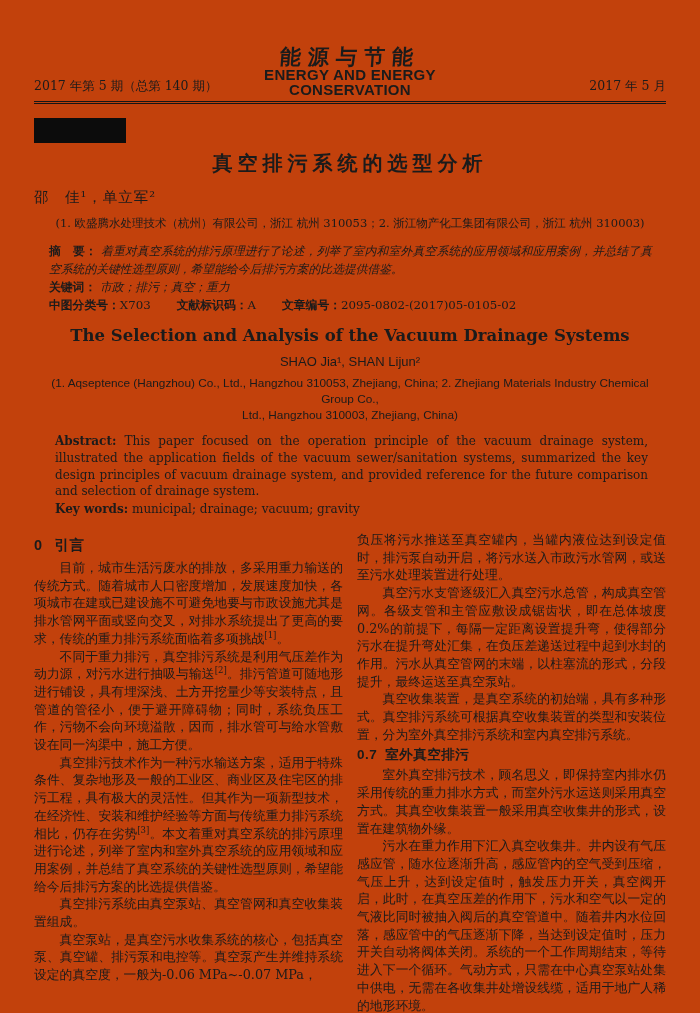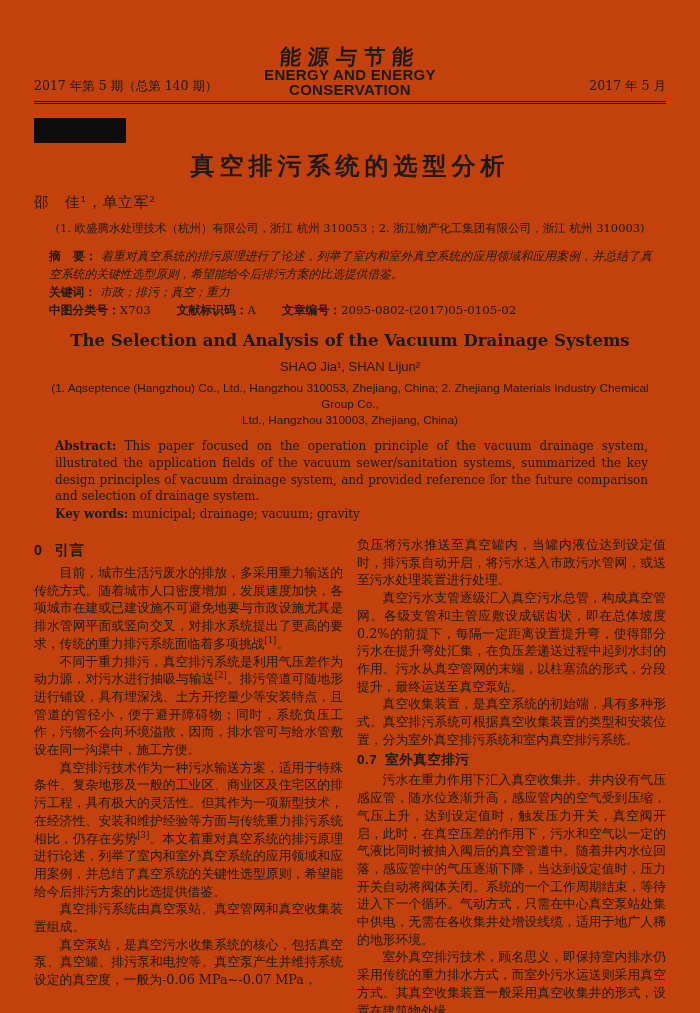--- a/index.html
+++ b/index.html
@@ -23,21 +23,21 @@
   }
   .jname-en {
     font-size:15px; font-weight:bold; letter-spacing:0.3px; margin-top:0;
     font-family:"Liberation Sans","DejaVu Sans",sans-serif;
   }
   .double-rule { margin-top:4px; height:3px; border-top:1.8px solid #161616; border-bottom:1.2px solid #161616; }
   
   .redact { width:92px; height:25px; background:#0c0c0c; margin-top:14px; }
   
   .title-cn {
-    text-align:center; font-size:24px; font-weight:bold; letter-spacing:5px;
+    text-align:center; font-size:20px; font-weight:bold; letter-spacing:5px;
     margin-top:7px; font-family:"Liberation Sans","DejaVu Sans",sans-serif;
   }
   .authors-cn { text-align:left; font-size:14.5px; margin-top:11px; letter-spacing:1px; }
   .affil-cn   { text-align:center; font-size:11.5px; margin-top:9px; }
   
   .abs-block { margin:11px 14px 0 15px; font-size:11.8px; line-height:18px; text-align:justify; }
   .abs-block .lbl { font-weight:bold; font-style:normal; font-family:"Liberation Sans","DejaVu Sans",sans-serif; }
   .kai { font-style:italic;margin-top:16px; }
   .clc-line { margin-top:0; }
   .clc-line .val { margin-right:26px; }
@@ -114,20 +114,20 @@
       <p>真空排污系统由真空泵站、真空管网和真空收集装置组成。</p>
       <p>真空泵站，是真空污水收集系统的核心，包括真空泵、真空罐、排污泵和电控等。真空泵产生并维持系统设定的真空度，一般为-0.06 MPa~-0.07 MPa，</p>
 
     </div>
 
     <div class="col">
       <p class="noindent">负压将污水推送至真空罐内，当罐内液位达到设定值时，排污泵自动开启，将污水送入市政污水管网，或送至污水处理装置进行处理。</p>
       <p>真空污水支管逐级汇入真空污水总管，构成真空管网。各级支管和主管应敷设成锯齿状，即在总体坡度0.2%的前提下，每隔一定距离设置提升弯，使得部分污水在提升弯处汇集，在负压差递送过程中起到水封的作用。污水从真空管网的末端，以柱塞流的形式，分段提升，最终运送至真空泵站。</p>
       <p>真空收集装置，是真空系统的初始端，具有多种形式。真空排污系统可根据真空收集装置的类型和安装位置，分为室外真空排污系统和室内真空排污系统。</p>
       <h3 class="sec sub"><span class="num">0.7</span><span>室外真空排污</span></h3>
+      <p>室外真空排污技术，顾名思义，即保持室内排水仍采用传统的重力排水方式，而室外污水运送则采用真空方式。其真空收集装置一般采用真空收集井的形式，设置在建筑物外缘。</p>
       <p>污水在重力作用下汇入真空收集井。井内设有气压感应管，随水位逐渐升高，感应管内的空气受到压缩，气压上升，达到设定值时，触发压力开关，真空阀开启，此时，在真空压差的作用下，污水和空气以一定的气液比同时被抽入阀后的真空管道中。随着井内水位回落，感应管中的气压逐渐下降，当达到设定值时，压力开关自动将阀体关闭。系统的一个工作周期结束，等待进入下一个循环。气动方式，只需在中心真空泵站处集中供电，无需在各收集井处增设线缆，适用于地广人稀的地形环境。</p>
-      <p>室外真空排污技术，顾名思义，即保持室内排水仍采用传统的重力排水方式，而室外污水运送则采用真空方式。其真空收集装置一般采用真空收集井的形式，设置在建筑物外缘。</p>
       <p>除了气动方式，也可采用其它形式控制真空阀的开闭。如，PLC（可编程逻辑控制器）电磁真空阀利用PLC自动控制技术和液位控制原理，通过电磁阀的启闭</p>
 
     </div>
 
   </div>
 </div>
 
 </body></html>

